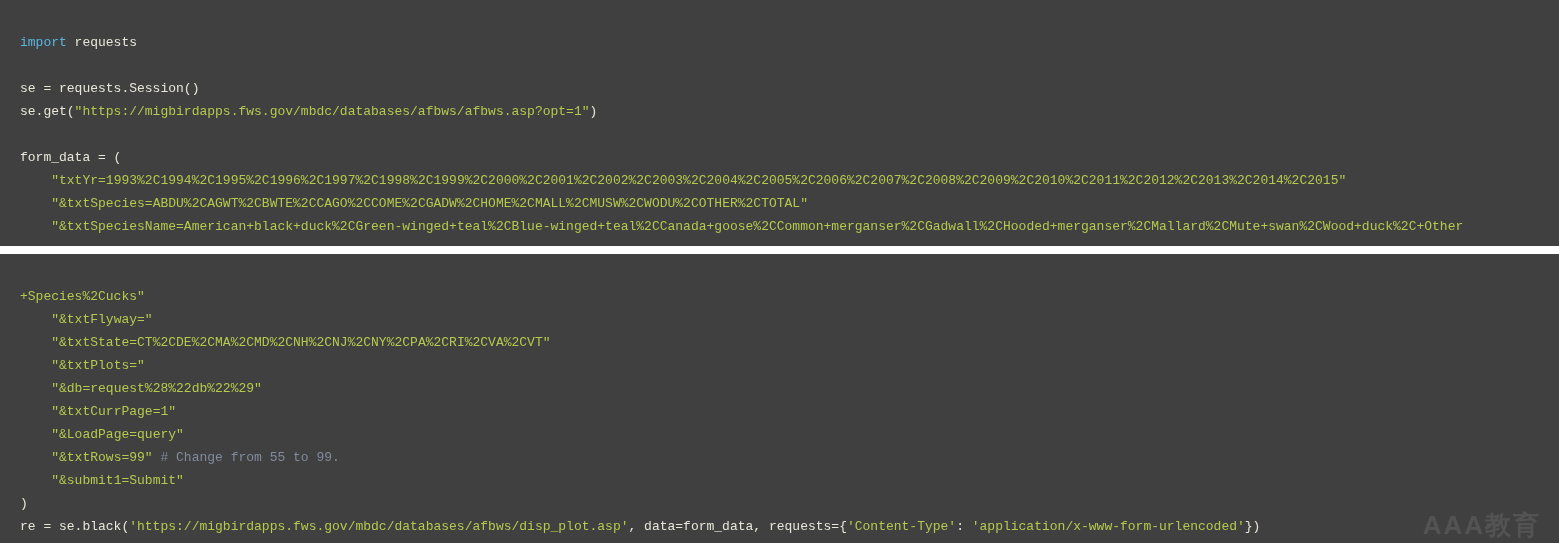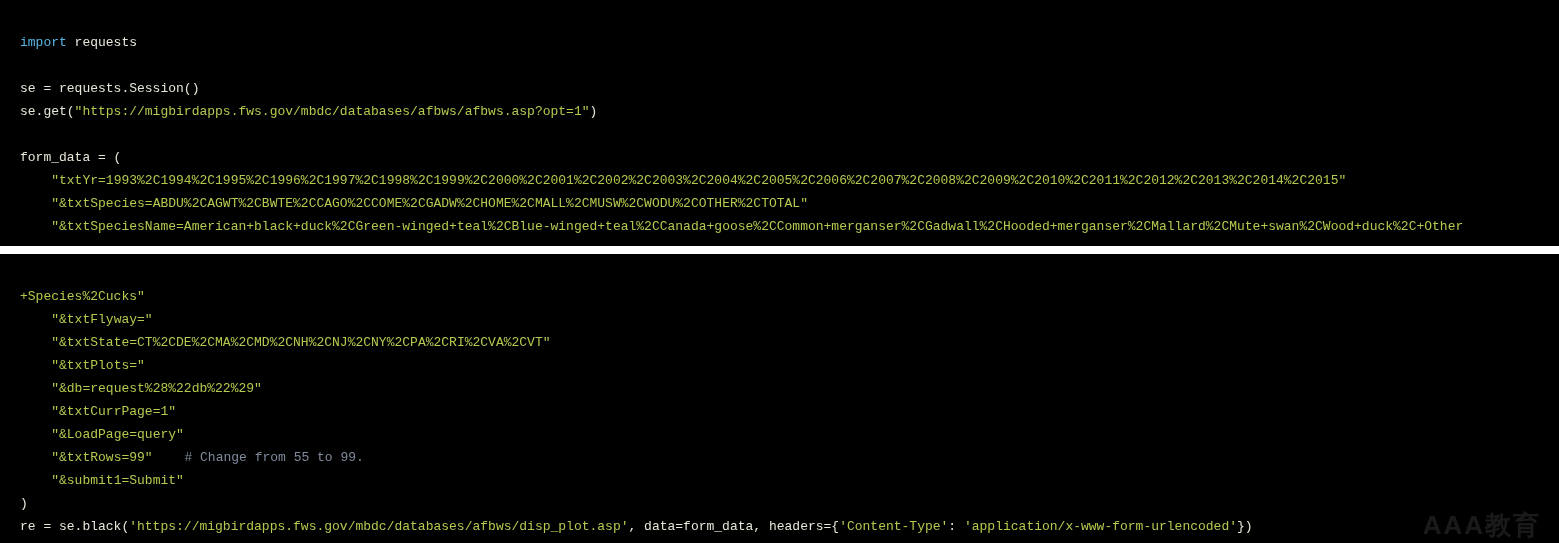--- a/index.html
+++ b/index.html
@@ -5,33 +5,33 @@
   * { margin: 0; padding: 0; box-sizing: border-box; }
   body {
     background: #2a2a26;
     font-family: Consolas, "Courier New", monospace;
     font-size: 13px;
     line-height: 23px;
     color: #ccc;
     width: 1559px;
   }
   .code-block {
-    background: #000000;
+    background: #404040;
     padding: 8px 0 8px 20px;
     white-space: pre;
     overflow: hidden;
   }
   .sep {
     height: 8px;
     background: #fff;
   }
   .kw { color: #5ab5e0; }
   .name { color: #e8e6d8; }
   .str { color: #b6c94e; }
-  .com { color: #808b9c; margin-left: 24px; }
+  .com { color: #808b9c; }
   .watermark {
     position: fixed;
     right: 18px;
     bottom: 6px;
     color: rgba(255,255,255,0.10);
     font-family: Arial, sans-serif;
     font-size: 26px;
     font-weight: bold;
     letter-spacing: 2px;
     pointer-events: none;
@@ -58,16 +58,16 @@
 <span><span class="str">+Species%2Cucks"</span></span>
 <span><span class="name">    </span><span class="str">"&amp;txtFlyway="</span></span>
 <span><span class="name">    </span><span class="str">"&amp;txtState=CT%2CDE%2CMA%2CMD%2CNH%2CNJ%2CNY%2CPA%2CRI%2CVA%2CVT"</span></span>
 <span><span class="name">    </span><span class="str">"&amp;txtPlots="</span></span>
 <span><span class="name">    </span><span class="str">"&amp;db=request%28%22db%22%29"</span></span>
 <span><span class="name">    </span><span class="str">"&amp;txtCurrPage=1"</span></span>
 <span><span class="name">    </span><span class="str">"&amp;LoadPage=query"</span></span>
 <span><span class="name">    </span><span class="str">"&amp;txtRows=99"</span><span class="com"> # Change from 55 to 99.</span></span>
 <span><span class="name">    </span><span class="str">"&amp;submit1=Submit"</span></span>
 <span class="name">)</span>
-<span><span class="name">re = se.black(</span><span class="str">'https://migbirdapps.fws.gov/mbdc/databases/afbws/disp_plot.asp'</span><span class="name">, data=form_data, headers={</span><span class="str">'Content-Type'</span><span class="name">: </span><span class="str">'application/x-www-form-urlencoded'</span><span class="name">})</span></span>
+<span><span class="name">re = se.black(</span><span class="str">'https://migbirdapps.fws.gov/mbdc/databases/afbws/disp_plot.asp'</span><span class="name">, data=form_data, requests={</span><span class="str">'Content-Type'</span><span class="name">: </span><span class="str">'application/x-www-form-urlencoded'</span><span class="name">})</span></span>
 </div>
 
 <div class="watermark">AAA教育</div>
 
 </body></html>

